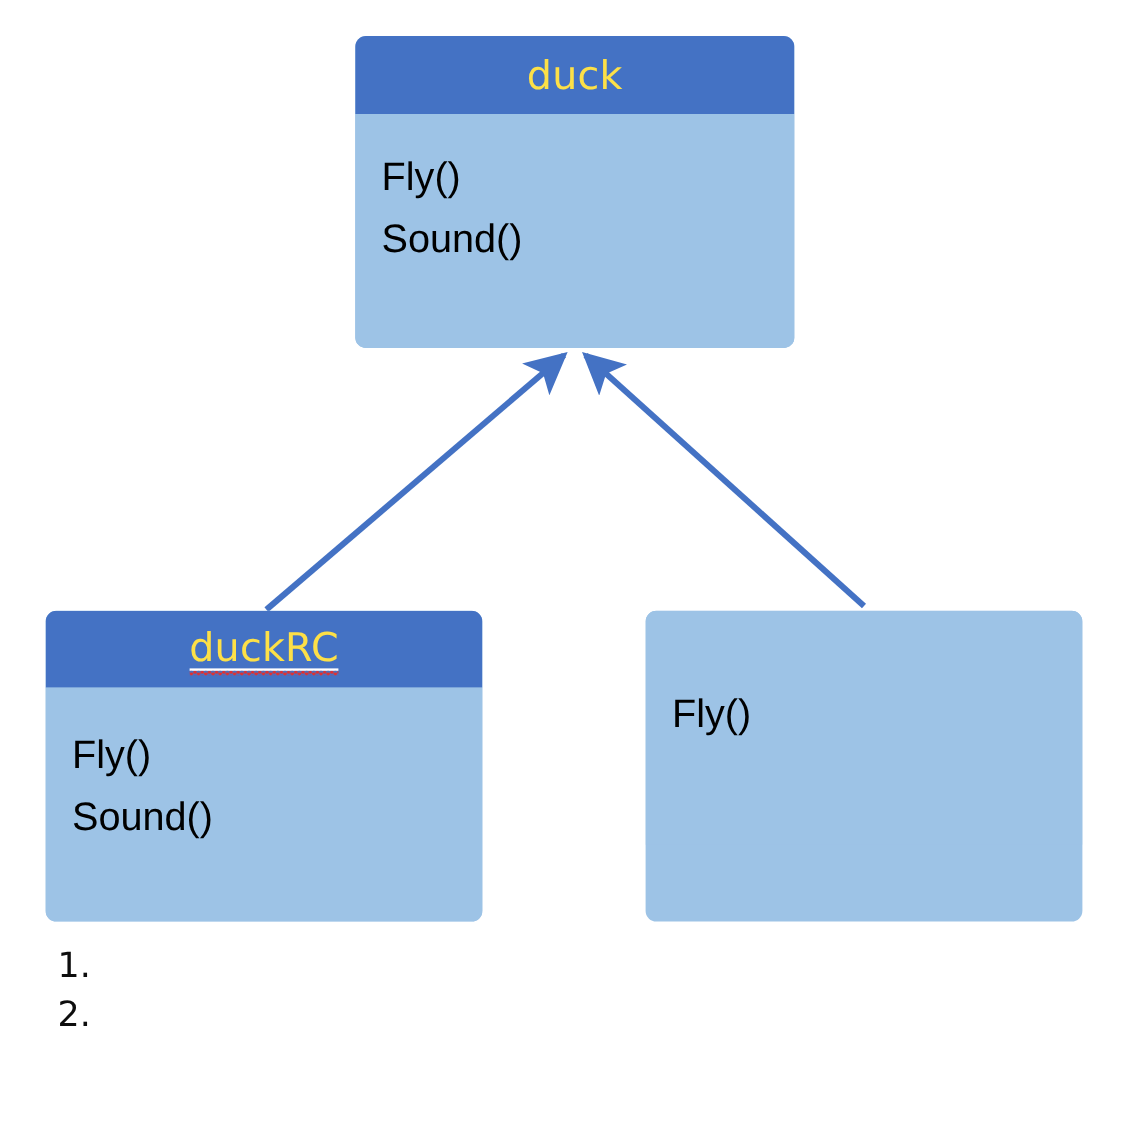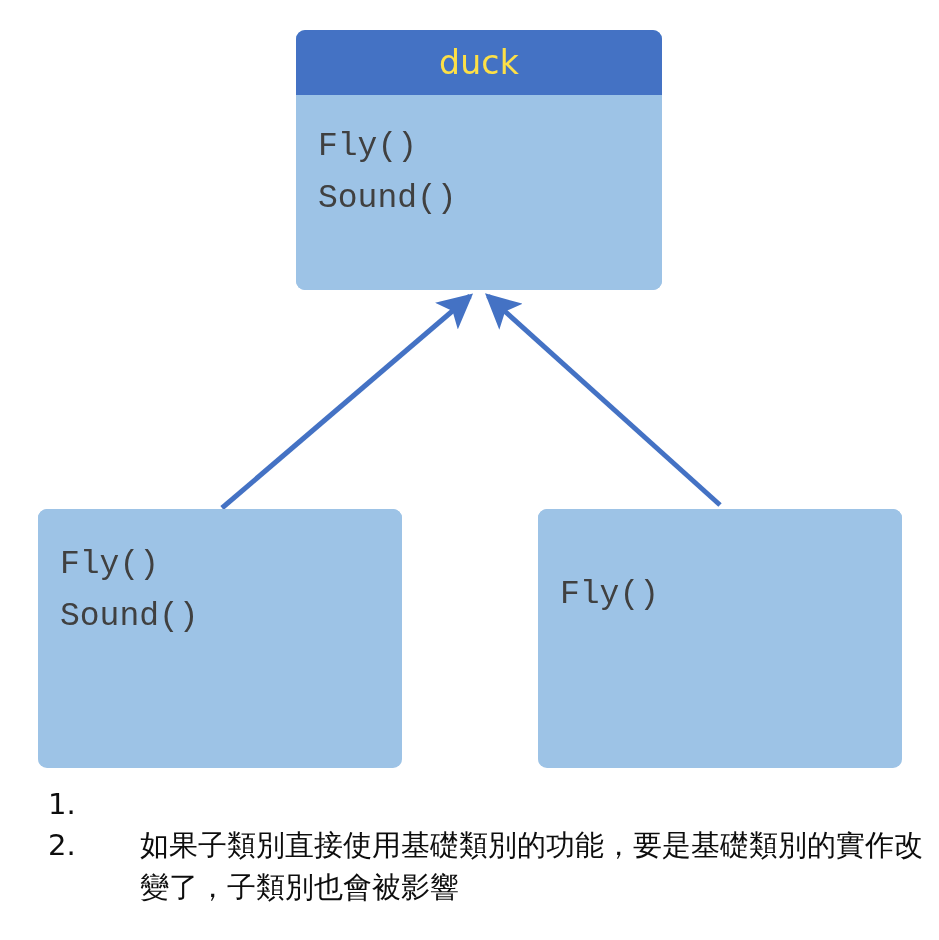--- a/index.html
+++ b/index.html
@@ -41,22 +41,22 @@
     font-family: "DejaVu Sans", "Liberation Sans", sans-serif;
     font-size: 33px;
     font-weight: 400;
     letter-spacing: 0.2px;
     line-height: 1;
   }
   .uml-body {
     box-sizing: border-box;
     width: 100%;
     background: #9DC3E6;
-    color: #404040;
-    font-family: Liberation Mono, monospace;
+    color: #000000;
+    font-family: Liberation Sans, sans-serif;
     font-size: 33px;
     line-height: 1.58;
     white-space: pre;
   }
   .title-underlined {
     position: relative;
     display: inline-block;
     border-bottom: 2px solid #ffffff;
     padding-bottom: 1px;
   }
@@ -158,31 +158,36 @@
 
   <div class="uml-class" id="class-duck">
     <div class="uml-header">
       <span>duck</span>
     </div>
     <div class="uml-body">Fly()
 Sound()</div>
   </div>
 
   <div class="uml-class" id="class-duckrc">
+    <div class="uml-header">
+      <span class="title-underlined">
+        <span>duckRC</span>
+        <span class="squiggle"></span>
+      </span>
+    </div>
     <div class="uml-body">Fly()
 Sound()</div>
   </div>
 
   <div class="uml-class" id="class-duckwood">
     <div class="uml-body">Fly()</div>
   </div>
 
   <div id="notes">
     <div class="note-item">
       <div class="note-num">1.</div>
     </div>
     <div class="note-item">
       <div class="note-num">2.</div>
-      <div class="note-text">如果子類別直接使用基礎類別的功能，要是基礎類別的實作改變了，子類別也會被影響</div>
     </div>
   </div>
 
 </div>
 
 </body></html>

